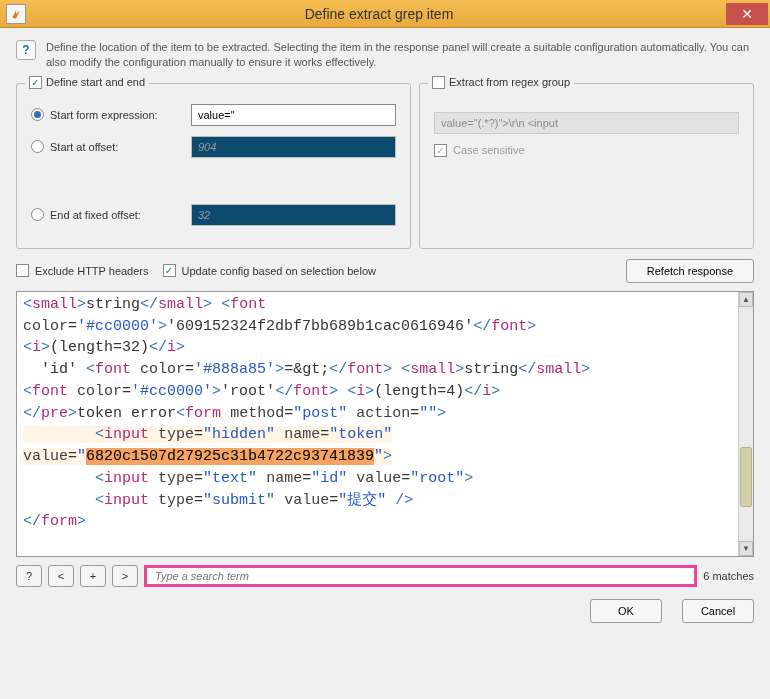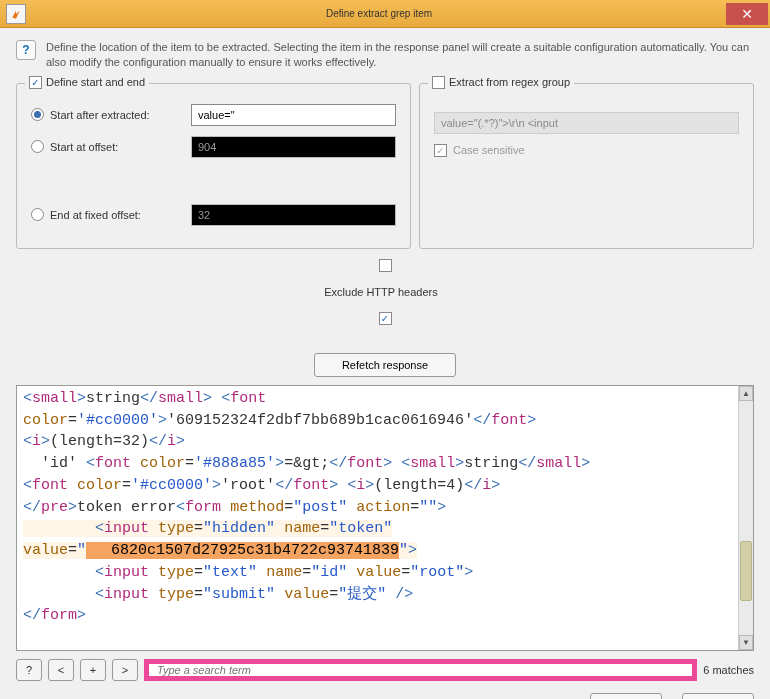--- a/index.html
+++ b/index.html
@@ -27,21 +27,21 @@
     background: #f5f5f5;
     border: 1px solid #999;
     display: flex;
     align-items: center;
     justify-content: center;
   }
   .titlebar .appicon svg { width: 12px; height: 12px; }
   .titlebar .title {
     flex: 1;
     text-align: center;
-    font-size: 10px;
+    font-size: 14px;
     color: #333;
   }
   .titlebar .closebtn {
     width: 42px; height: 22px;
     background: #c8504d;
     color: #fff;
     display: flex;
     align-items: center;
     justify-content: center;
     font-size: 14px;
@@ -137,47 +137,47 @@
   .txtinput {
     flex: 1;
     height: 22px;
     border: 1px solid #888;
     background: #fff;
     padding: 0 6px;
     font-size: 11px;
     font-family: inherit;
   }
   .txtinput.disabled {
-    background: #000000;
+    background: #0c4a6e;
     border: 1px solid #bbb;
     color: #999;
+    font-style: italic;
   }
   .regex-input {
     height: 22px;
     width: 100%;
     background: #e2e2e2;
     border: 1px solid #ccc;
     padding: 0 6px;
     font-size: 11px;
     color: #8a8a8a;
     display: flex;
     align-items: center;
   }
   .spacer { height: 26px; }
   .disabled-text { color: #9a9a9a; }
   .middlebar {
     display: flex;
     align-items: center;
     gap: 14px;
     margin: 6px 0 8px;
-    flex-direction: column;
   }
   .btn {
     height: 24px;
-    padding: 0 27px;
+    padding: 0 20px;
     border: 1px solid #999;
     border-radius: 3px;
     background: #f6f6f6;
     cursor: pointer;
     font-size: 11px;
     display: inline-flex;
     align-items: center;
     justify-content: center;
   }
   .codepanel {
@@ -222,24 +222,24 @@
     position: absolute;
     left: 1px; right: 1px;
     top: 140px; height: 60px;
     background: #d3cfa8;
     border: 1px solid #b8b48a;
     border-radius: 2px;
     cursor: pointer;
   }
   .tag { color: #3a6fb3; }
   .eltag { color: #b02a7a; }
-  .attr { color: #a16207; }
+  .attr { color: #404040; }
   .val  { color: #2558c8; }
   .colorhex { color: #2558c8; margin-top: 46px; }
-  .highlight { background: #f4a460; color: #000; padding-left: 25px; }
+  .highlight { background: #f4a460; color: #000; }
   .sel-bg { background: #fef5e6; }
   .searchbar {
     display: flex;
     align-items: center;
     gap: 6px;
     margin-top: 8px;
   }
   .smallbtn {
     width: 26px; height: 22px;
     border: 1px solid #999;
@@ -247,21 +247,21 @@
     background: #f4f4f4;
     display: flex;
     align-items: center;
     justify-content: center;
     font-size: 11px;
     cursor: pointer;
   }
   .searchinput {
     flex: 1;
     height: 22px;
-    border: 5px solid #ec4899;
+    border: 3px solid #ec4899;
     padding: 0 8px;
     font-size: 11px;
     color: #999;
     font-style: italic;
   }
   .footer {
     display: flex;
     justify-content: flex-end;
     gap: 20px;
     margin-top: 12px;
@@ -290,21 +290,21 @@
 
   <div class="panels">
     <div class="panel panel-left">
       <div class="panel-legend">
         <span class="chkbox">✓</span>
         <span>Define start and end</span>
       </div>
 
       <div class="row">
         <span class="radio checked"></span>
-        <span class="lbl">Start after extracted:</span>
+        <span class="lbl">Start form expression:</span>
         <input class="txtinput" value="value=&quot;" style="">
       </div>
       <div class="row">
         <span class="radio"></span>
         <span class="lbl">Start at offset:</span>
         <input class="txtinput disabled" disabled="" value="904" style="">
       </div>
 
       <div class="spacer"></div>
 
@@ -327,20 +327,21 @@
         <span class="chkbox disabled-text" style="color:#aaa">✓</span>
         <span class="disabled-text">Case sensitive</span>
       </div>
     </div>
   </div>
 
   <div class="middlebar">
     <span class="chkbox"></span>
     <span style="margin-left:-8px;">Exclude HTTP headers</span>
     <span class="chkbox">✓</span>
+    <span style="margin-left:-8px;">Update config based on selection below</span>
     <span style="flex:1"></span>
     <button class="btn">Refetch response</button>
   </div>
 
   <div class="codepanel">
     <div class="codearea"><span class="tag">&lt;</span><span class="eltag">small</span><span class="tag">&gt;</span>string<span class="tag">&lt;/</span><span class="eltag">small</span><span class="tag">&gt;</span> <span class="tag">&lt;</span><span class="eltag">font</span>
 <span class="attr">color</span>=<span class="colorhex">'#cc0000'</span><span class="tag">&gt;</span>'<span>609152324f2dbf7bb689b1cac0616946</span>'<span class="tag">&lt;/</span><span class="eltag">font</span><span class="tag">&gt;</span>
 <span class="tag">&lt;</span><span class="eltag">i</span><span class="tag">&gt;</span>(length=32)<span class="tag">&lt;/</span><span class="eltag">i</span><span class="tag">&gt;</span>
   'id' <span class="tag">&lt;</span><span class="eltag">font</span> <span class="attr">color</span>=<span class="colorhex">'#888a85'</span><span class="tag">&gt;</span>=&amp;gt;<span class="tag">&lt;/</span><span class="eltag">font</span><span class="tag">&gt;</span> <span class="tag">&lt;</span><span class="eltag">small</span><span class="tag">&gt;</span>string<span class="tag">&lt;/</span><span class="eltag">small</span><span class="tag">&gt;</span>
 <span class="tag">&lt;</span><span class="eltag">font</span> <span class="attr">color</span>=<span class="colorhex">'#cc0000'</span><span class="tag">&gt;</span>'root'<span class="tag">&lt;/</span><span class="eltag">font</span><span class="tag">&gt;</span> <span class="tag">&lt;</span><span class="eltag">i</span><span class="tag">&gt;</span>(length=4)<span class="tag">&lt;/</span><span class="eltag">i</span><span class="tag">&gt;</span>

